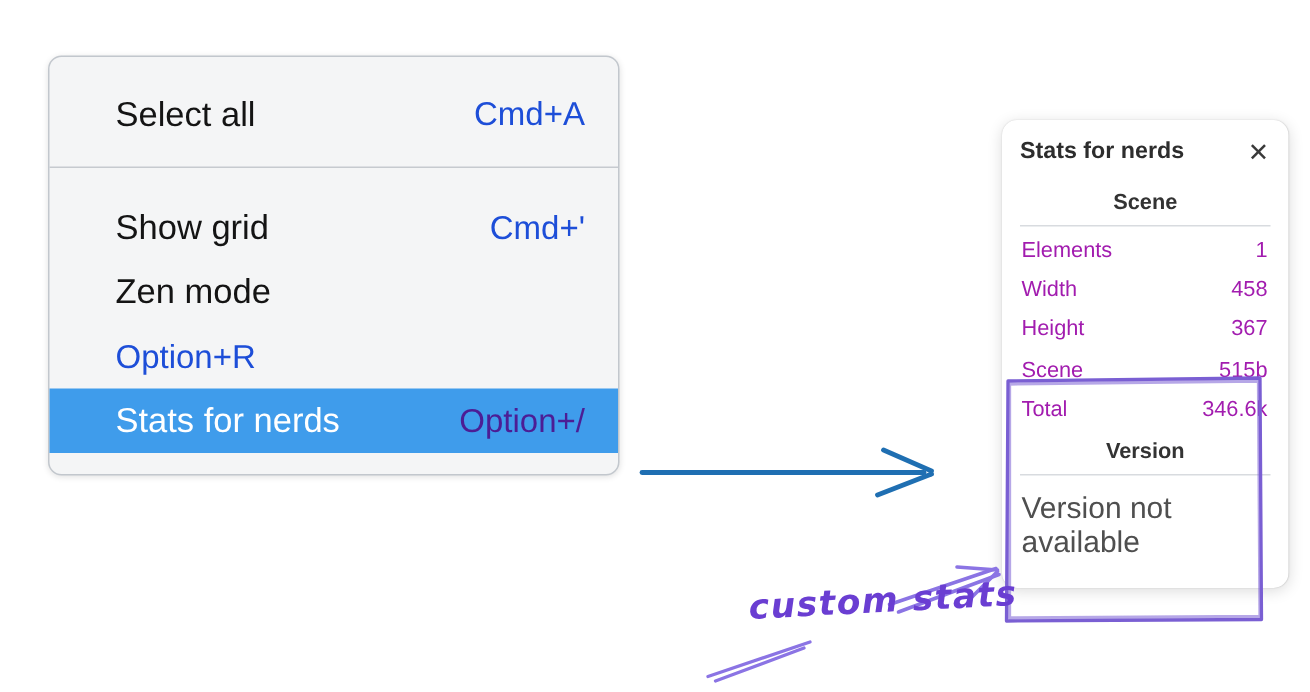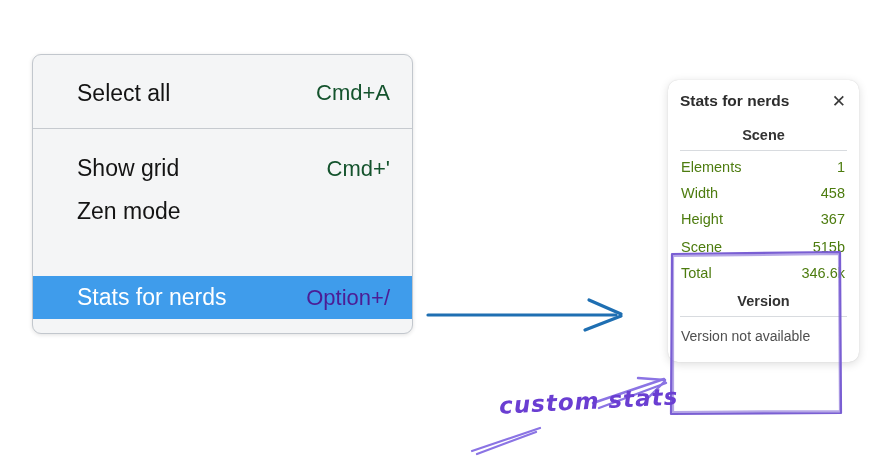--- a/index.html
+++ b/index.html
@@ -2,32 +2,32 @@
 <html><head>
 <meta charset="utf-8">
 <style>
   * { margin:0; padding:0; box-sizing:border-box; }
   html,body { width:873px; height:461px; background:#ffffff; overflow:hidden;
               font-family:"Liberation Sans", sans-serif; }
   #stage { position:relative; width:873px; height:461px; background:#ffffff; }
 
   
   .menu {
-    position:absolute; left:32px; top:54px; width:381px;
+    position:absolute; left:32px; top:37px; width:381px;
     background:#f4f5f6; border:1px solid #c2c7cd; border-radius:9px;
     box-shadow:0 1px 4px rgba(0,0,0,.12);
     padding:12px 0 14px 0;
   }
   .menu-item {
     display:flex; justify-content:space-between; align-items:center;
     height:43px; padding:0 22px 0 44px;
     font-size:23px; color:#141414; cursor:default;
   }
   .menu-item.first { height:52px; }
-  .menu-item .shortcut { color:#14532d; font-size:22px; }
+  .menu-item .shortcut { color:#1d4ed8; font-size:22px; }
   .menu-divider { height:1px; background:#c6cacf; margin:9px 0 18px 0; }
   .menu-item.selected { background:#3f9ceb; color:#ffffff; }
   .menu-item.selected .shortcut { color:#4c1d95; }
 
   
   .stats {
     position:absolute; left:668px; top:80px; width:191px;
     background:#ffffff; border-radius:10px;
     box-shadow:0 2px 10px rgba(0,0,0,.14), 0 0 1px rgba(0,0,0,.18);
     padding:12px 12px 14px 12px; color:#4c4c4c;
@@ -38,24 +38,24 @@
   }
   .stats-title { font-size:15.5px; font-weight:bold; color:#2d2d2d; }
   .close-btn { font-size:17px; color:#3a3a3a; cursor:pointer; line-height:1;
                padding:0 1px; font-weight:normal; }
   .section-heading {
     text-align:center; font-size:14.5px; font-weight:bold; color:#333333;
     padding:5px 0 7px 0; border-bottom:1px solid #d8dbdf; margin-bottom:3px;
   }
   .stat-row {
     display:flex; justify-content:space-between; align-items:center;
-    font-size:14.5px; color:#4d7c0f; padding:5px 2px 5px 1px;
+    font-size:14.5px; color:#a21caf; padding:5px 2px 5px 1px;
   }
   .section { margin-bottom:2px; }
-  .note-row { font-size:14px; color:#4f4f4f; padding:8px 1px 2px 1px; }
+  .note-row { font-size:20px; color:#4f4f4f; padding:8px 1px 2px 1px; }
 
   
   .overlay { position:absolute; left:0; top:0; width:873px; height:461px;
              pointer-events:none; }
   .annotation-text {
     position:absolute; left:499px; top:388px;
     font-size:23px; font-style:italic; letter-spacing:1px;
     transform:rotate(-3deg);
     font-family:"DejaVu Sans", sans-serif; font-weight:bold;
   }
@@ -72,20 +72,21 @@
     </div>
     <div class="menu-divider"></div>
     <div class="menu-item">
       <span>Show grid</span>
       <span class="shortcut">Cmd+'</span>
     </div>
     <div class="menu-item">
       <span>Zen mode</span>
     </div>
     <div class="menu-item">
+      <span class="shortcut">Option+R</span>
     </div>
     <div class="menu-item selected">
       <span>Stats for nerds</span>
       <span class="shortcut">Option+/</span>
     </div>
   </div>
 
   <div class="stats">
     <div class="stats-title-row">
       <span class="stats-title">Stats for nerds</span>

